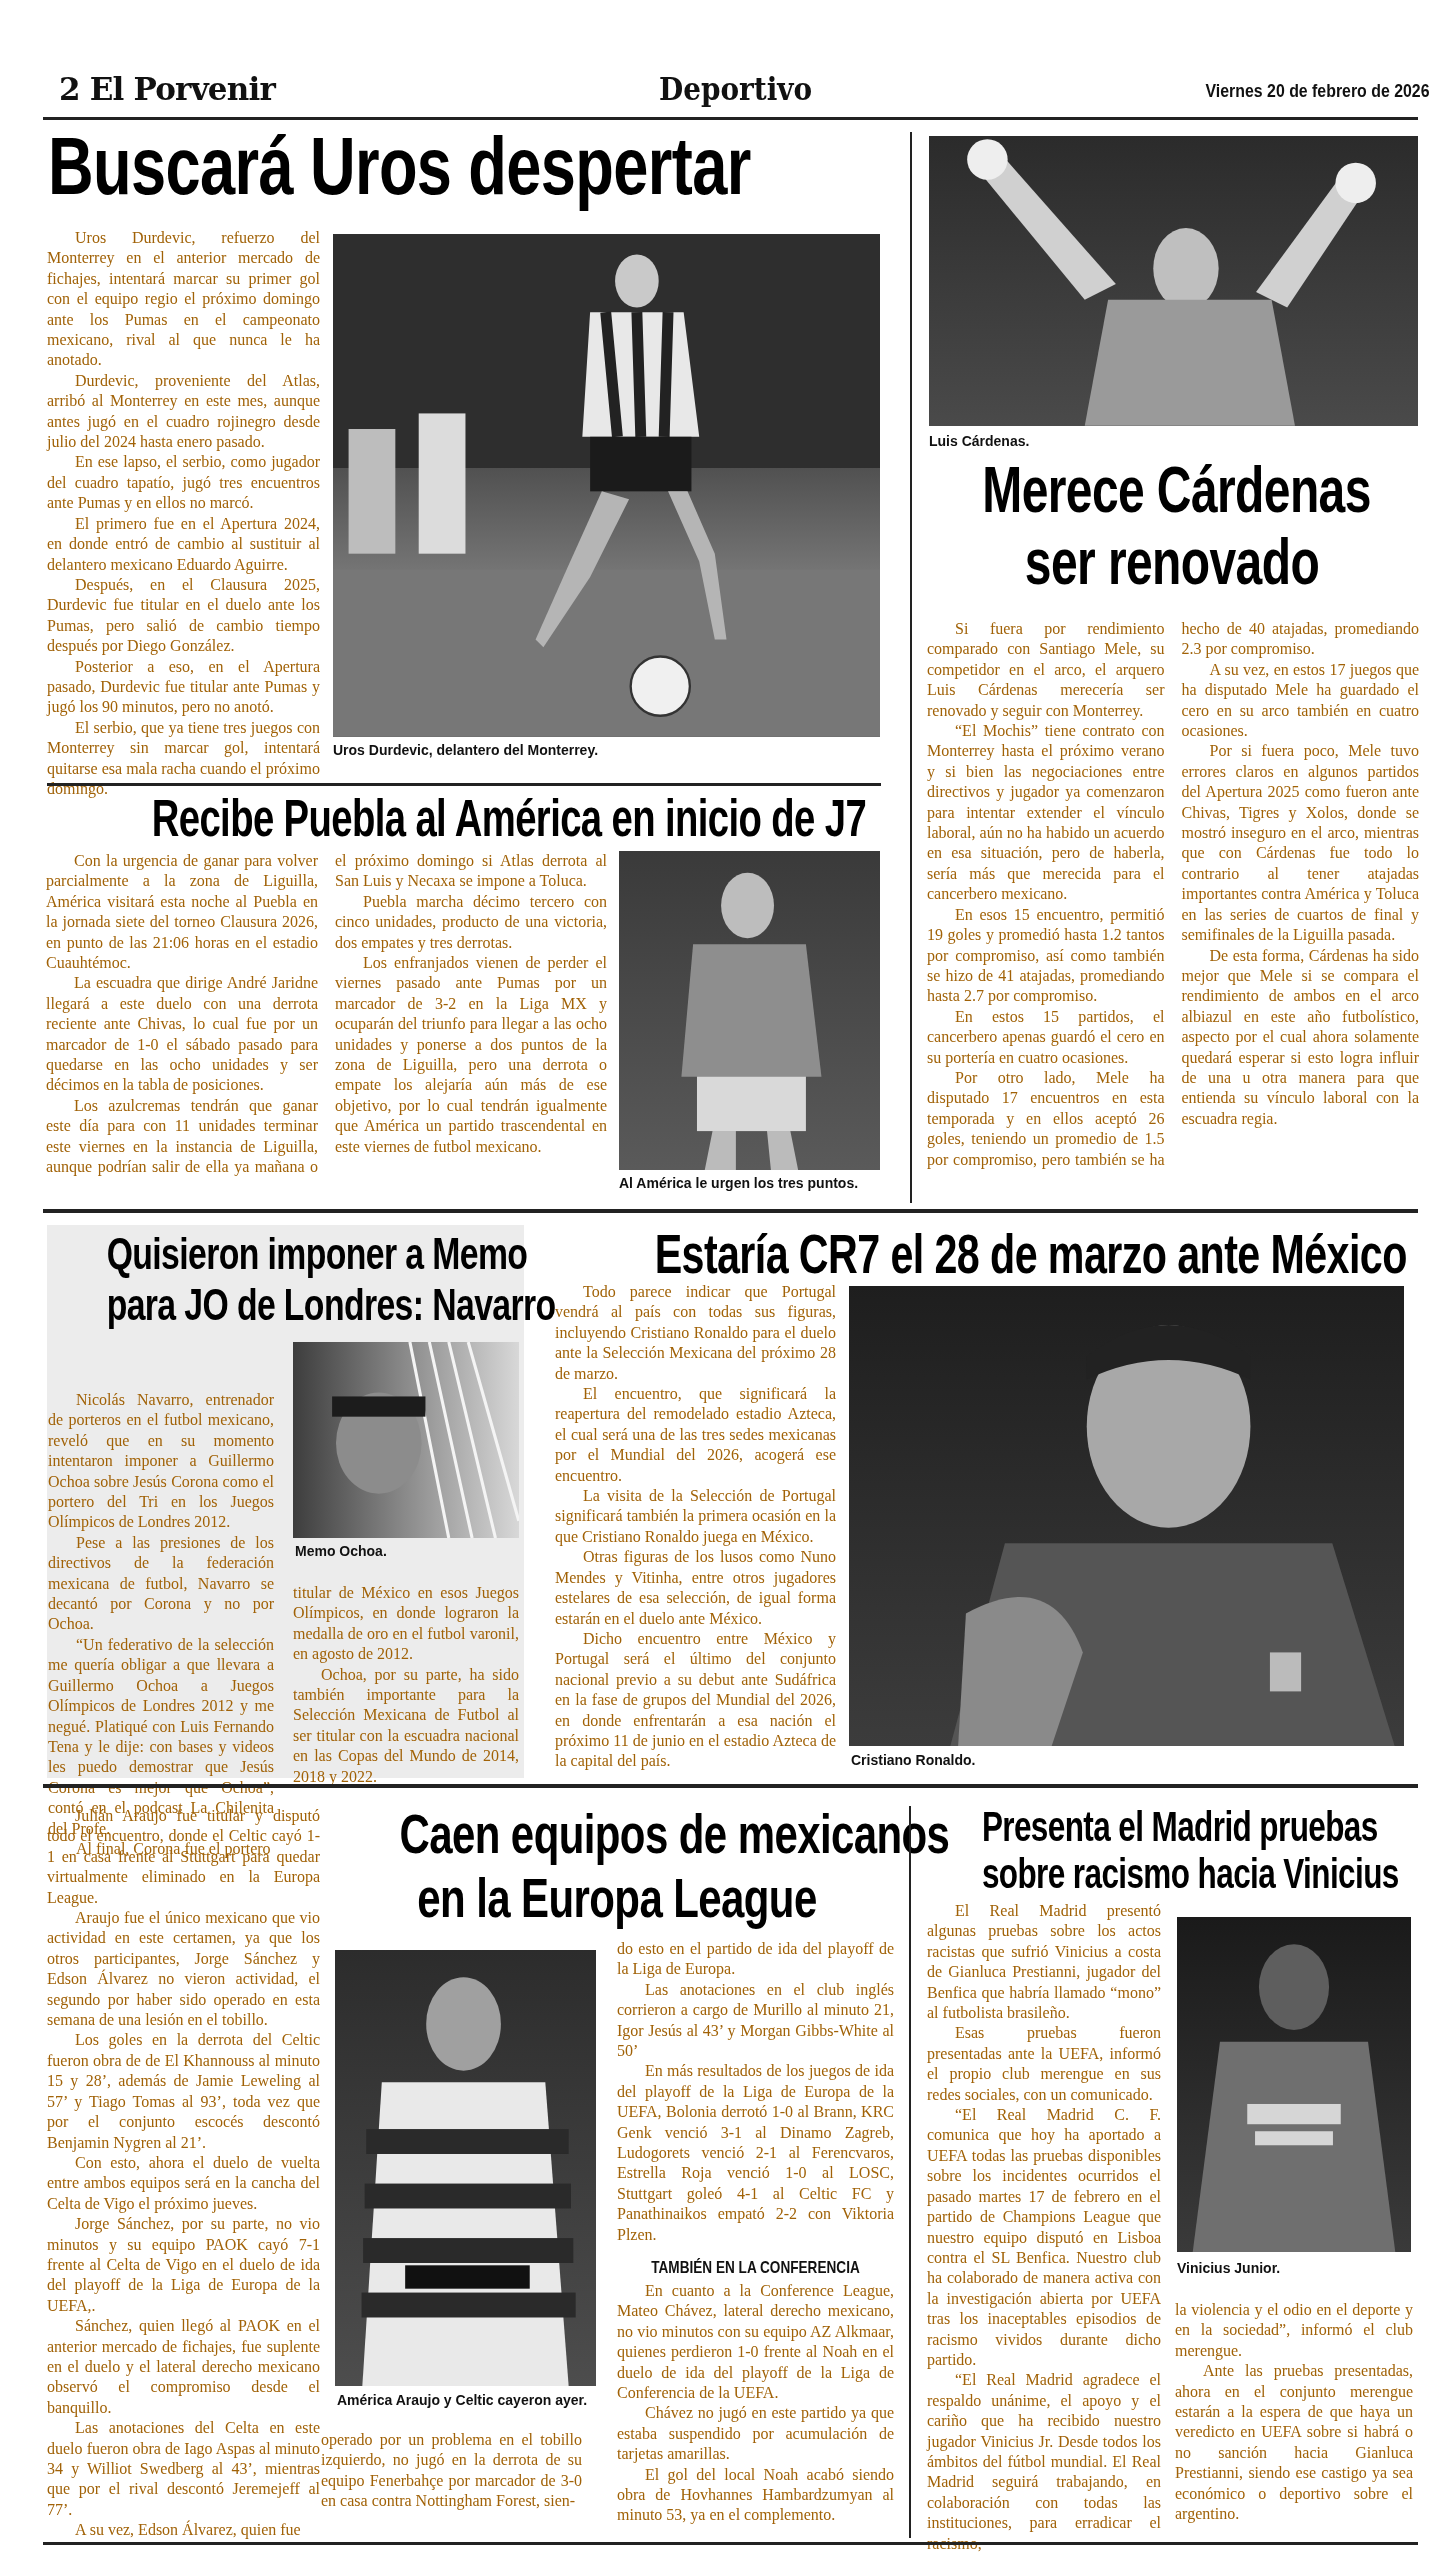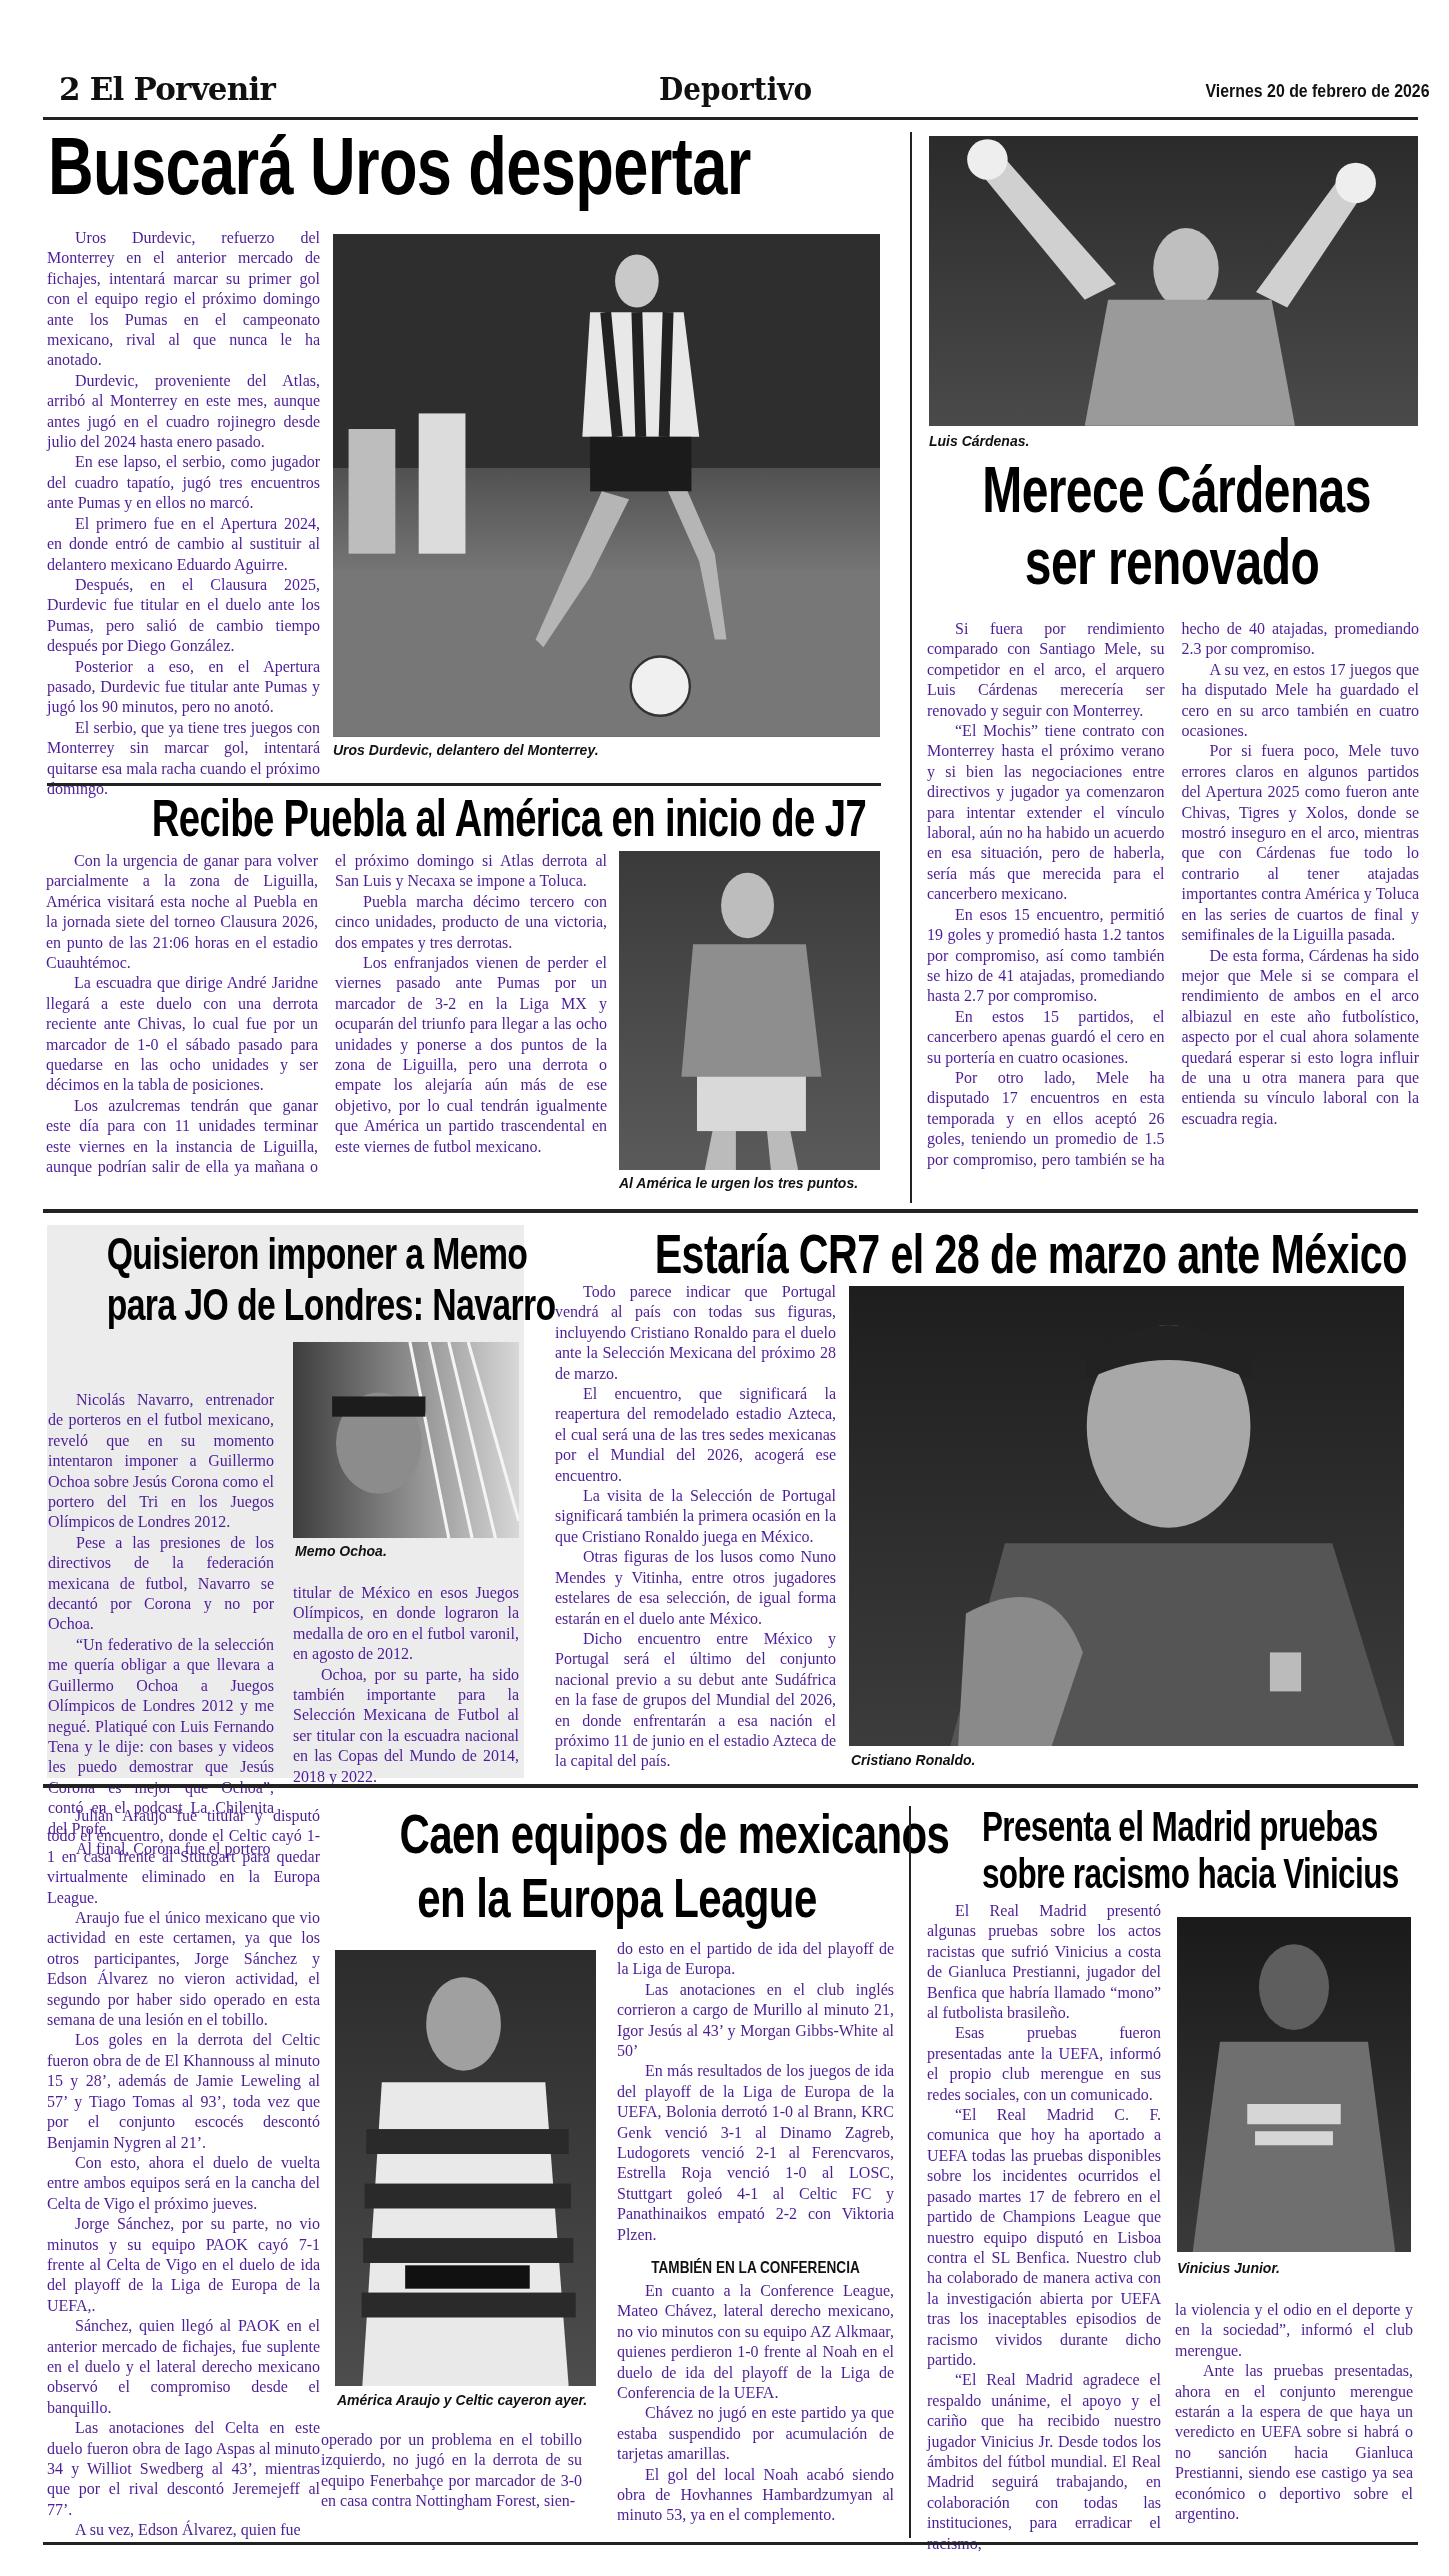--- a/index.html
+++ b/index.html
@@ -8,25 +8,25 @@
   .abs { position: absolute; }
   .masthead-left { font-family: "DejaVu Serif", serif; font-weight: bold; font-size: 31px; letter-spacing: -0.8px; color: #111; }
   .masthead-section { font-family: "DejaVu Serif", serif; font-weight: bold; font-size: 31px; color: #111; transform: scaleX(0.9); transform-origin: left; }
   .masthead-date { font-family: "Liberation Sans", sans-serif; font-weight: bold; font-size: 18.7px; transform: scaleX(0.85); transform-origin: right; }
   .rule { background: #222; }
   .vline { background: #222; width: 1.6px; }
   .headline { font-family: "Liberation Sans", "DejaVu Sans", sans-serif; font-weight: bold; color: #000; line-height: 1.0; text-align: center; letter-spacing: -0.8px; }
   .hl-xl { font-size: 81px; transform: scaleX(0.78); transform-origin: left top; white-space: nowrap; text-align:left; }
   .hl-lg { font-size: 64px; }
   .cond { transform: scaleX(0.75); transform-origin: center top; }
-  .body-text { font-size: 16px; line-height: 20.4px; text-align: justify; hyphens: auto; color: #4c1d95; }
+  .body-text { font-size: 16px; line-height: 20.4px; text-align: justify; hyphens: auto; color: #a16207; }
   .body-text p { text-indent: 28px; }
   .cols2 { column-count: 2; column-gap: 17px; }
   .photo { background: #555; overflow: hidden; }
-  .caption { font-family: "Liberation Sans", sans-serif; font-style: italic; font-weight: bold; font-size: 14px; color: #111; text-align: right; }
+  .caption { font-family: "Liberation Sans", sans-serif; font-weight: bold; font-size: 14px; color: #111; text-align: right; }
   .subhead { font-family: "Liberation Sans", sans-serif; font-weight: bold; font-size: 17px; text-align: center; letter-spacing: 0px; transform: scaleX(0.8); }
   .graybox { background: #ececec; }
 </style>
 </head>
 <body>
 
 <div class="abs" style="left:59px;top:69px;width:1371px;height:55px;">
   <div class="abs masthead-left" style="left:0;top:1.6px;">2 El Porvenir</div>
   <div class="abs masthead-section" style="left:600px;top:1.6px;">Deportivo</div>
   <div class="abs masthead-date" style="right:0;top:11px;">Viernes 20 de febrero de 2026</div>

